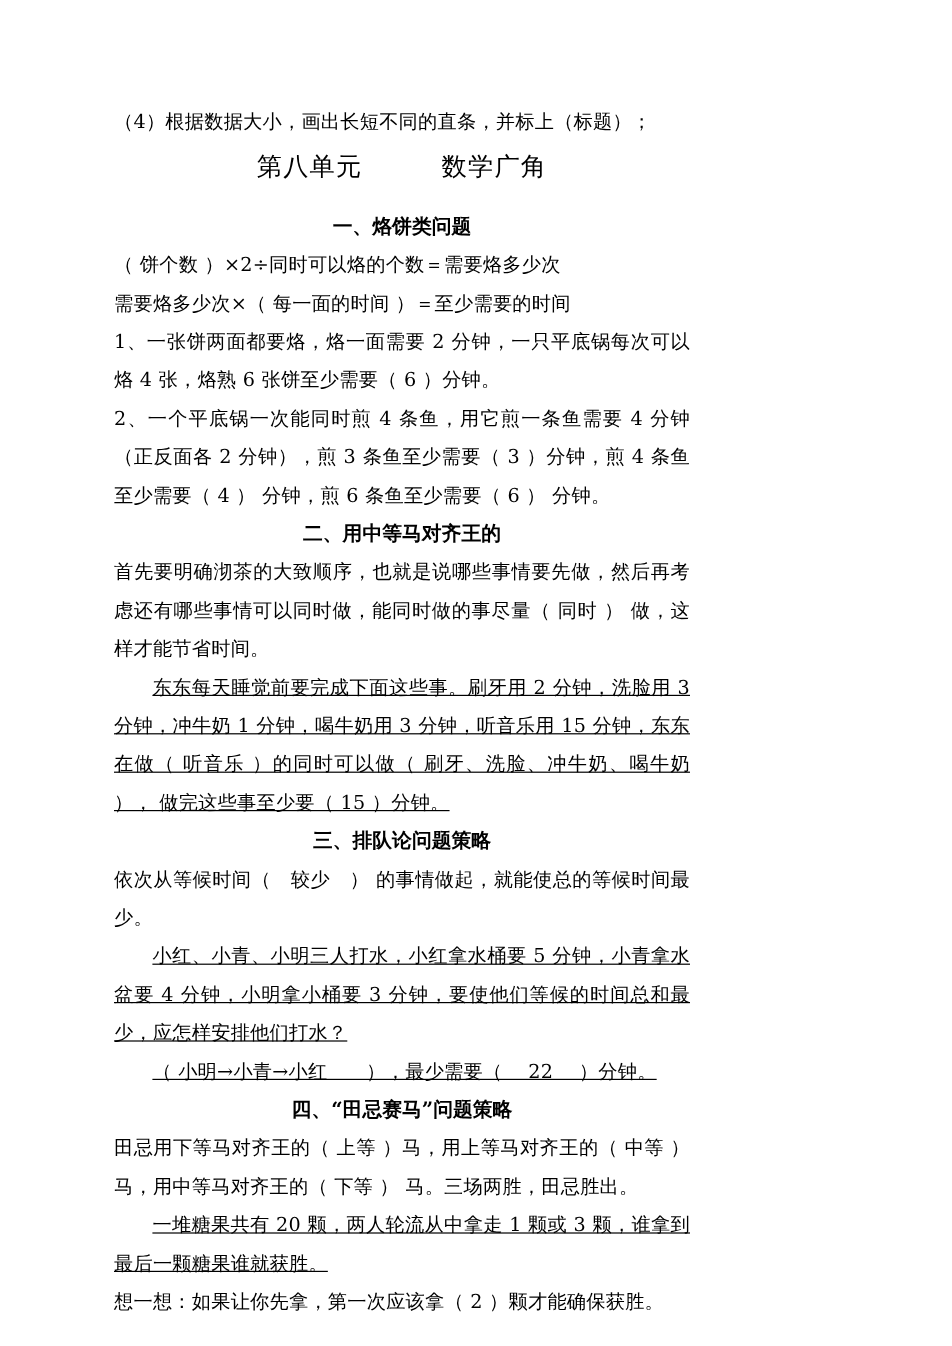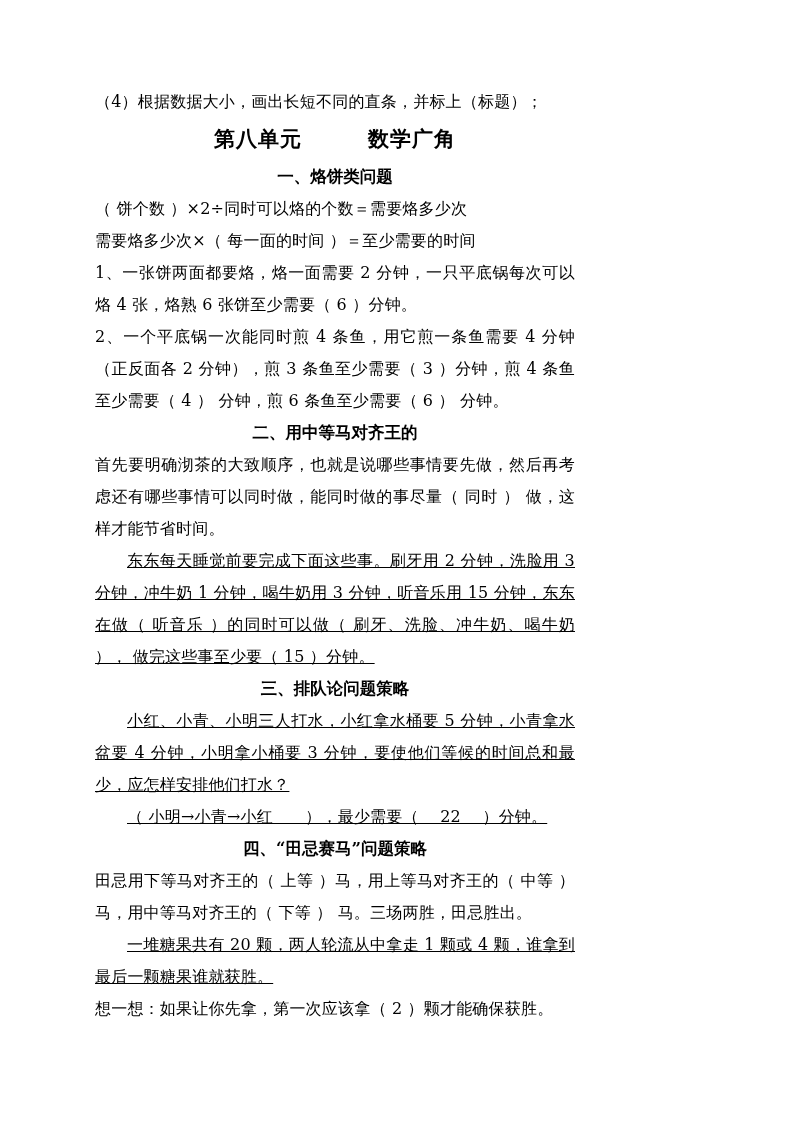--- a/index.html
+++ b/index.html
@@ -31,42 +31,43 @@
     text-decoration: underline;
   }
   .heading {
     margin: 0;
     font-size: 16.5px;
     line-height: 32px;
     font-weight: bold;
     text-align: center;
   }
   .unit-title {
-    margin: 2px 0 3px 0;
+    margin: 2px 0 15px 0;
     font-size: 21px;
     line-height: 38px;
-    font-weight: bold;
+    font-weight: normal;
     text-align: center;
     letter-spacing: 1px;
   }
 </style>
 </head>
 <body>
 
 <div class="page">
   <p class="para">（4）根据数据大小，画出长短不同的直条，并标上（标题）；</p>
   <h1 class="unit-title">第八单元　　　数学广角</h1>
   <p class="heading">一、烙饼类问题</p>
   <p class="para">（ 饼个数 ）×2÷同时可以烙的个数＝需要烙多少次</p>
   <p class="para">需要烙多少次×（ 每一面的时间 ）＝至少需要的时间</p>
   <p class="para">1、一张饼两面都要烙，烙一面需要 2 分钟，一只平底锅每次可以烙 4 张，烙熟 6 张饼至少需要（ 6 ）分钟。</p>
   <p class="para">2、一个平底锅一次能同时煎 4 条鱼，用它煎一条鱼需要 4 分钟（正反面各 2 分钟），煎 3 条鱼至少需要（ 3 ）分钟，煎 4 条鱼至少需要（ 4 ） 分钟，煎 6 条鱼至少需要（ 6 ） 分钟。</p>
   <p class="heading">二、用中等马对齐王的</p>
   <p class="para">首先要明确沏茶的大致顺序，也就是说哪些事情要先做，然后再考虑还有哪些事情可以同时做，能同时做的事尽量（ 同时 ） 做，这样才能节省时间。</p>
   <p class="para indent">东东每天睡觉前要完成下面这些事。刷牙用 2 分钟，洗脸用 3 分钟，冲牛奶 1 分钟，喝牛奶用 3 分钟，听音乐用 15 分钟，东东在做（ 听音乐 ）的同时可以做（ 刷牙、洗脸、冲牛奶、喝牛奶 ）， 做完这些事至少要（ 15 ）分钟。</p>
   <p class="heading">三、排队论问题策略</p>
+  <p class="para">依次从等候时间（　较少　） 的事情做起，就能使总的等候时间最少。</p>
   <p class="para indent">小红、小青、小明三人打水，小红拿水桶要 5 分钟，小青拿水盆要 4 分钟，小明拿小桶要 3 分钟，要使他们等候的时间总和最少，应怎样安排他们打水？</p>
   <p class="para indent">（ 小明→小青→小红　　），最少需要（　 22 　）分钟。</p>
   <p class="heading">四、“田忌赛马”问题策略</p>
   <p class="para">田忌用下等马对齐王的（ 上等 ）马，用上等马对齐王的（ 中等 ） 马，用中等马对齐王的（ 下等 ） 马。三场两胜，田忌胜出。</p>
-  <p class="para indent">一堆糖果共有 20 颗，两人轮流从中拿走 1 颗或 4 颗，谁拿到最后一颗糖果谁就获胜。</p>
+  <p class="para indent">一堆糖果共有 20 颗，两人轮流从中拿走 1 颗或 3 颗，谁拿到最后一颗糖果谁就获胜。</p>
   <p class="para">想一想：如果让你先拿，第一次应该拿（ 2 ）颗才能确保获胜。</p>
 </div>
 
 </body></html>

